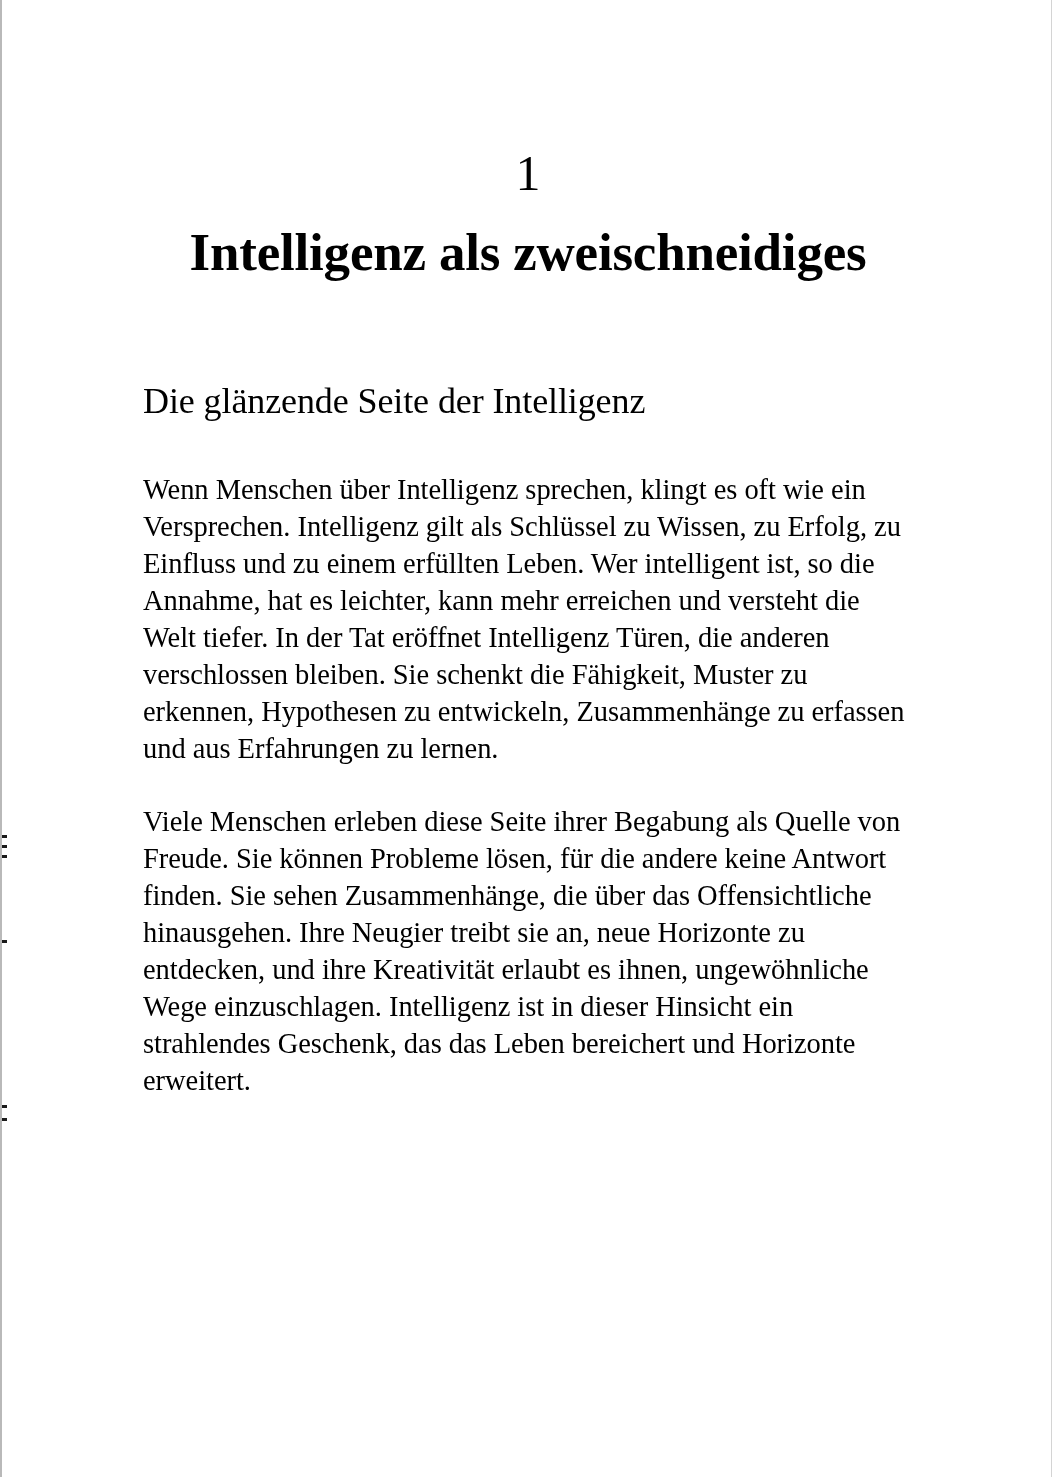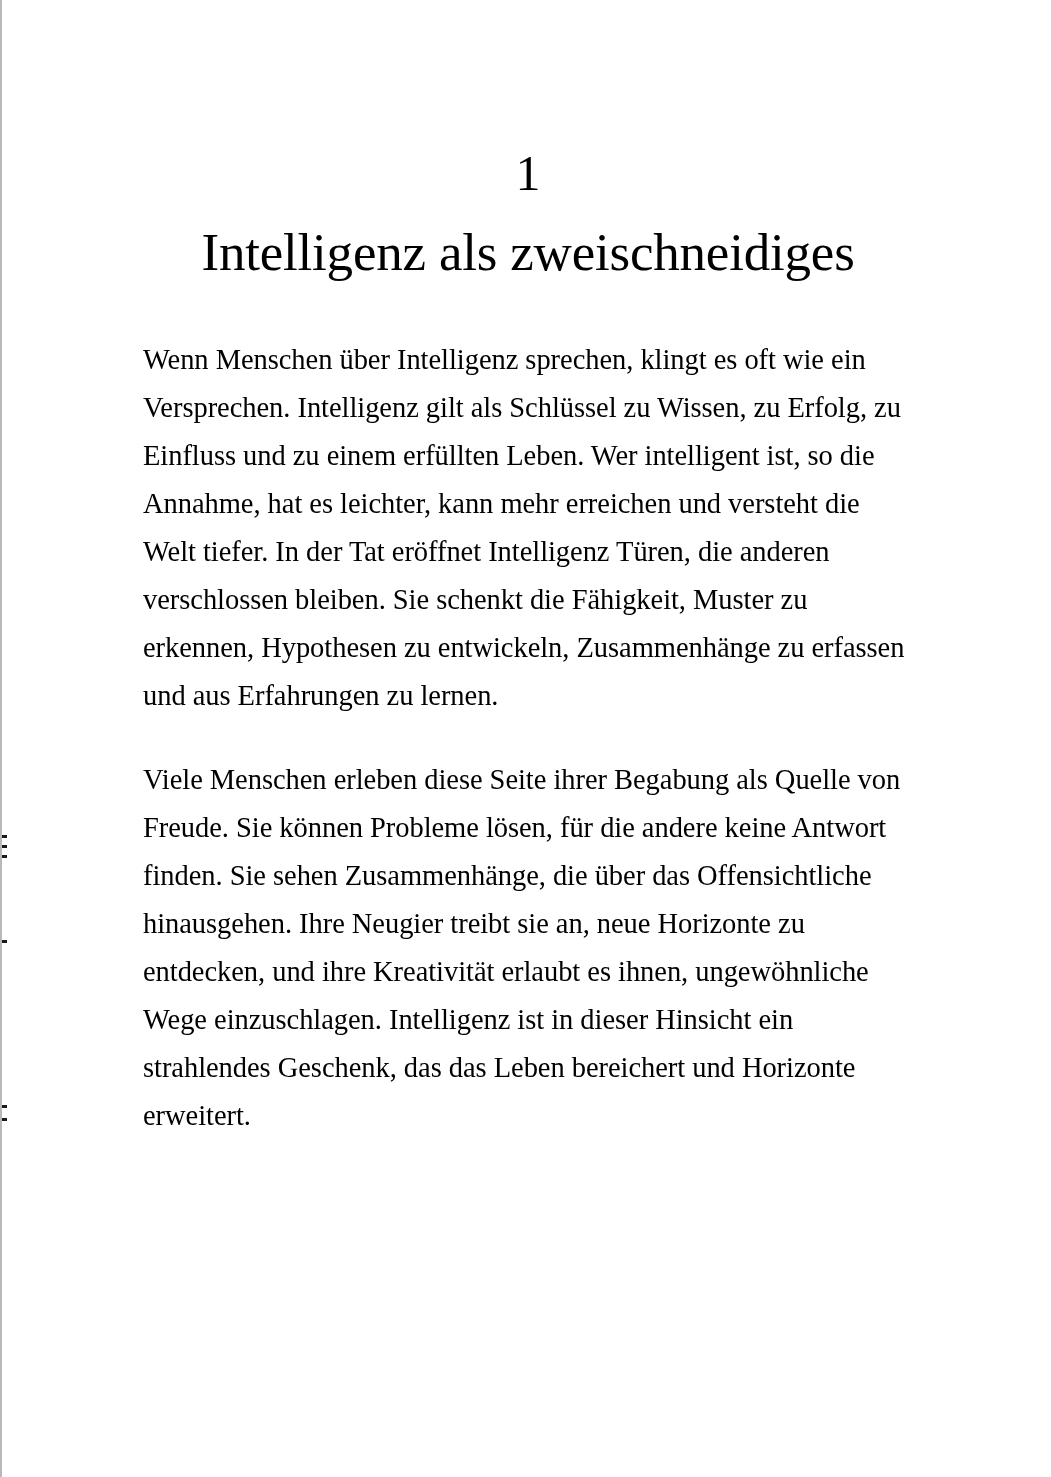--- a/index.html
+++ b/index.html
@@ -60,40 +60,40 @@
     font-weight: normal;
     letter-spacing: 0;
   }
 
   .chapter-title {
     text-align: center;
     font-size: 53px;
     line-height: 1.36;
     margin: 0;
     padding-top: 18px;
-    font-weight: normal;
+    font-weight: bold;
     letter-spacing: -0.2px;
   }
   .chapter-title .tl {
     display: block;
   }
 
   .section-heading {
     font-size: 36px;
     line-height: 1.2;
     margin: 0;
     font-weight: normal;
     letter-spacing: -0.1px;
   }
   .section-heading.first { padding-top: 92px; }
   .section-heading.second { padding-top: 60px; }
 
   .body-paragraph {
     font-size: 28.5px;
-    line-height: 48px;
+    line-height: 37px;
     margin: 0;
     text-align: left;
     letter-spacing: -0.05px;
   }
   .body-paragraph.p-first { padding-top: 48px; }
   .body-paragraph.p-next  { padding-top: 36px; }
 </style>
 </head>
 <body>
 
@@ -109,20 +109,21 @@
   </div>
 
   <div class="content">
 
     <div class="chapter-number">1</div>
 
     <h1 class="chapter-title">
       <span class="tl">Intelligenz als zweischneidiges</span>
     </h1>
 
+    <h2 class="section-heading first">Die glänzende Seite der Intelligenz</h2>
 
     <p class="body-paragraph p-first">Wenn Menschen über Intelligenz sprechen, klingt es oft wie ein Versprechen. Intelligenz gilt als Schlüssel zu Wissen, zu Erfolg, zu Einfluss und zu einem erfüllten Leben. Wer intelligent ist, so die Annahme, hat es leichter, kann mehr erreichen und versteht die Welt tiefer. In der Tat eröffnet Intelligenz Türen, die anderen verschlossen bleiben. Sie schenkt die Fähigkeit, Muster zu erkennen, Hypothesen zu entwickeln, Zusammenhänge zu erfassen und aus Erfahrungen zu lernen.</p>
 
     <p class="body-paragraph p-next">Viele Menschen erleben diese Seite ihrer Begabung als Quelle von Freude. Sie können Probleme lösen, für die andere keine Antwort finden. Sie sehen Zusammenhänge, die über das Offensichtliche hinausgehen. Ihre Neugier treibt sie an, neue Horizonte zu entdecken, und ihre Kreativität erlaubt es ihnen, ungewöhnliche Wege einzuschlagen. Intelligenz ist in dieser Hinsicht ein strahlendes Geschenk, das das Leben bereichert und Horizonte erweitert.</p>
 
 
   </div>
 </div>
 
 </body></html>

